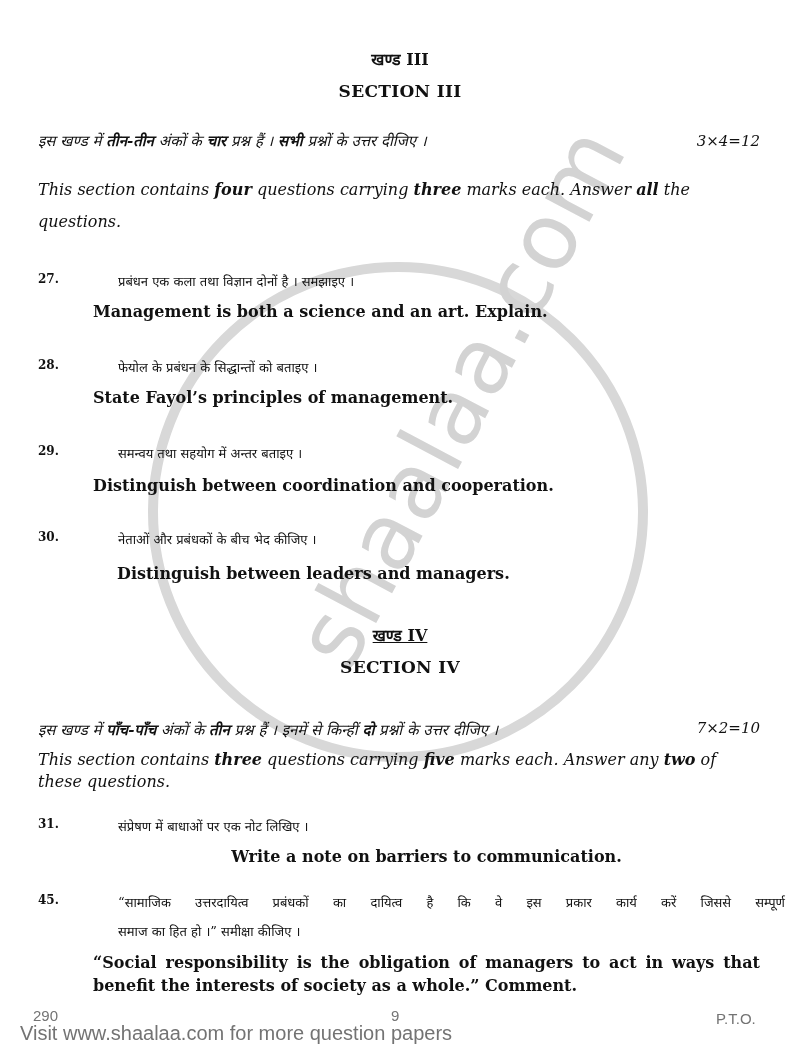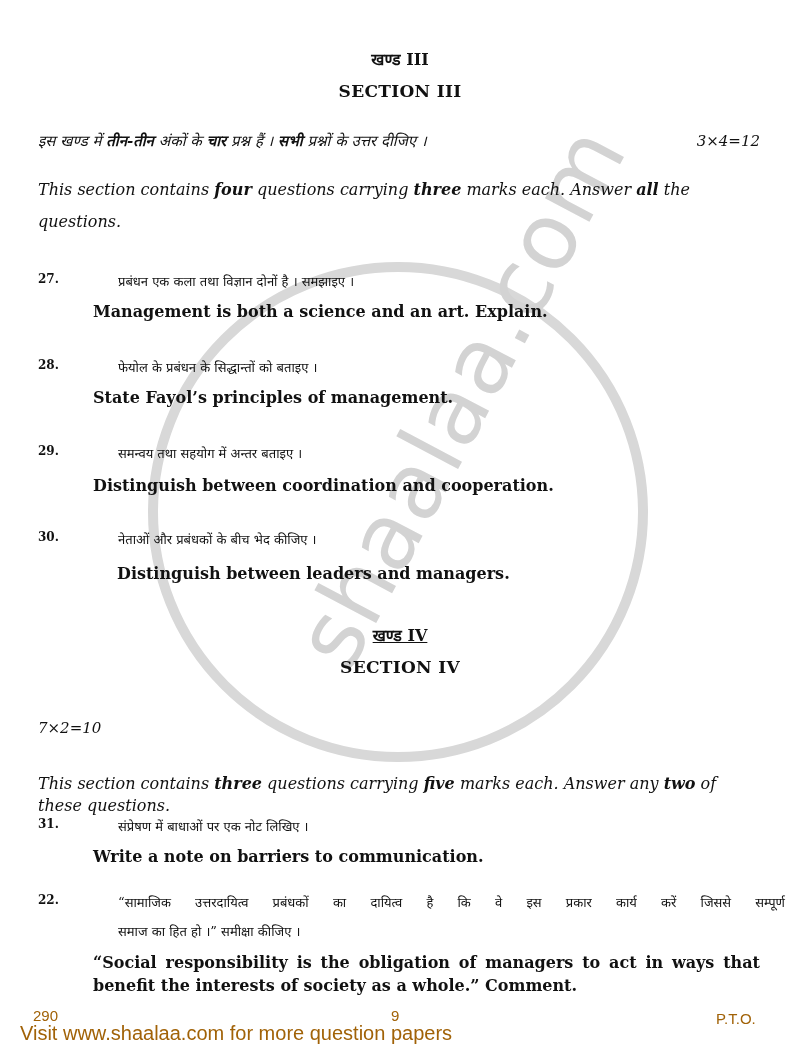--- a/index.html
+++ b/index.html
@@ -5,28 +5,28 @@
   html, body { margin:0; padding:0; }
   body { width:800px; height:1060px; background:#ffffff; position:relative; overflow:hidden; color:#111; font-family:"DejaVu Serif","Liberation Serif",serif; }
   .watermark-circle { position:absolute; left:148px; top:262px; width:500px; height:500px; border:10px solid #d8d8d8; border-radius:50%; box-sizing:border-box; z-index:0; }
   .watermark-text { position:absolute; left:210px; top:420px; width:420px; text-align:center; font-family:"DejaVu Sans","Liberation Sans",sans-serif; font-size:92px; color:#d3d3d3; transform:rotate(-62deg); transform-origin:center; z-index:0; letter-spacing:1px; }
   .layer { position:absolute; z-index:1; }
   .center { left:0; width:800px; text-align:center; font-weight:bold; }
   .hi-head { font-size:16px; }
   .en-head { font-size:17px; letter-spacing:0.3px; }
   .instr-hi { left:38px; width:722px; font-size:15px; font-style:italic; display:flex; justify-content:space-between; }
   .instr-en { left:38px; width:722px; font-size:16px; font-style:italic; line-height:32px; }
-  .instr-en.tight { line-height:22px;margin-top:24px; }
+  .instr-en.tight { line-height:22px; }
   .marks { font-style:italic; }
   .q { left:38px; width:722px; }
   .qnum { position:absolute; left:0; top:0; font-weight:bold; font-size:12px; }
   .qhi { position:absolute; left:55px; top:0; font-size:13px; width:667px;margin-left:25px; }
   .qen { position:absolute; left:55px; font-size:16px; width:667px;font-weight:bold; }
   .justify { text-align:justify; text-align-last:justify; }
-  .footer { font-family:"Liberation Sans","DejaVu Sans",sans-serif; font-size:15px; color:#a16207; }
+  .footer { font-family:"Liberation Sans","DejaVu Sans",sans-serif; font-size:15px; color:#737373; }
   b.i { font-weight:bold; }
 </style>
 </head>
 <body>
 
 <div class="watermark-circle"></div>
 <div class="watermark-text">shaalaa.com</div>
 
 <div class="layer center hi-head" style="top:48px;">खण्ड III</div>
 <div class="layer center en-head" style="top:81px;">SECTION III</div>
@@ -62,34 +62,37 @@
 <div class="layer q" style="top:530px;">
   <span class="qnum">30.</span>
   <span class="qhi">नेताओं और प्रबंधकों के बीच भेद कीजिए ।</span>
   <span class="qen" style="top:34px;margin-left:24px;">Distinguish between leaders and managers.</span>
 </div>
 
 <div class="layer center hi-head" style="top:624px;text-decoration:underline;">खण्ड IV</div>
 <div class="layer center en-head" style="top:657px;">SECTION IV</div>
 
 <div class="layer instr-hi" style="top:719px;">
+  <span>
+    <span>इस खण्ड में </span><b class="i">पाँच-पाँच</b><span> अंकों के </span><b class="i">तीन</b><span> प्रश्न हैं । इनमें से किन्हीं </span><b class="i">दो</b><span> प्रश्नों के उत्तर दीजिए ।</span>
+  </span>
   <span class="marks">7×2=10</span>
 </div>
 <div class="layer instr-en tight" style="top:749px;">
   <span>This section contains </span><b class="i">three</b><span> questions carrying </span><b class="i">five</b><span> marks each. Answer any </span><b class="i">two</b><span> of these questions.</span>
 </div>
 
 <div class="layer q" style="top:817px;">
   <span class="qnum">31.</span>
   <span class="qhi">संप्रेषण में बाधाओं पर एक नोट लिखिए ।</span>
-  <span class="qen" style="top:30px;">Write a note on barriers to communication.</span>
+  <span class="qen" style="top:30px;text-align:center;">Write a note on barriers to communication.</span>
 </div>
 
 <div class="layer q" style="top:893px;">
-  <span class="qnum">22.</span>
+  <span class="qnum">45.</span>
   <span class="qhi justify">“सामाजिक उत्तरदायित्व प्रबंधकों का दायित्व है कि वे इस प्रकार कार्य करें जिससे सम्पूर्ण</span>
   <span class="qhi" style="top:29px;">समाज का हित हो ।” समीक्षा कीजिए ।</span>
   <span class="qen justify" style="top:60px;">“Social responsibility is the obligation of managers to act in ways that</span>
   <span class="qen" style="top:83px;">benefit the interests of society as a whole.” Comment.</span>
 </div>
 
 <div class="layer footer" style="left:33px; top:1007px;">290</div>
 <div class="layer footer" style="left:391px; top:1007px;">9</div>
 <div class="layer footer" style="left:716px; top:1010px;text-align:center;">P.T.O.</div>
 <div class="layer footer" style="left:20px; top:1022px; font-size:20px;">Visit www.shaalaa.com for more question papers</div>

